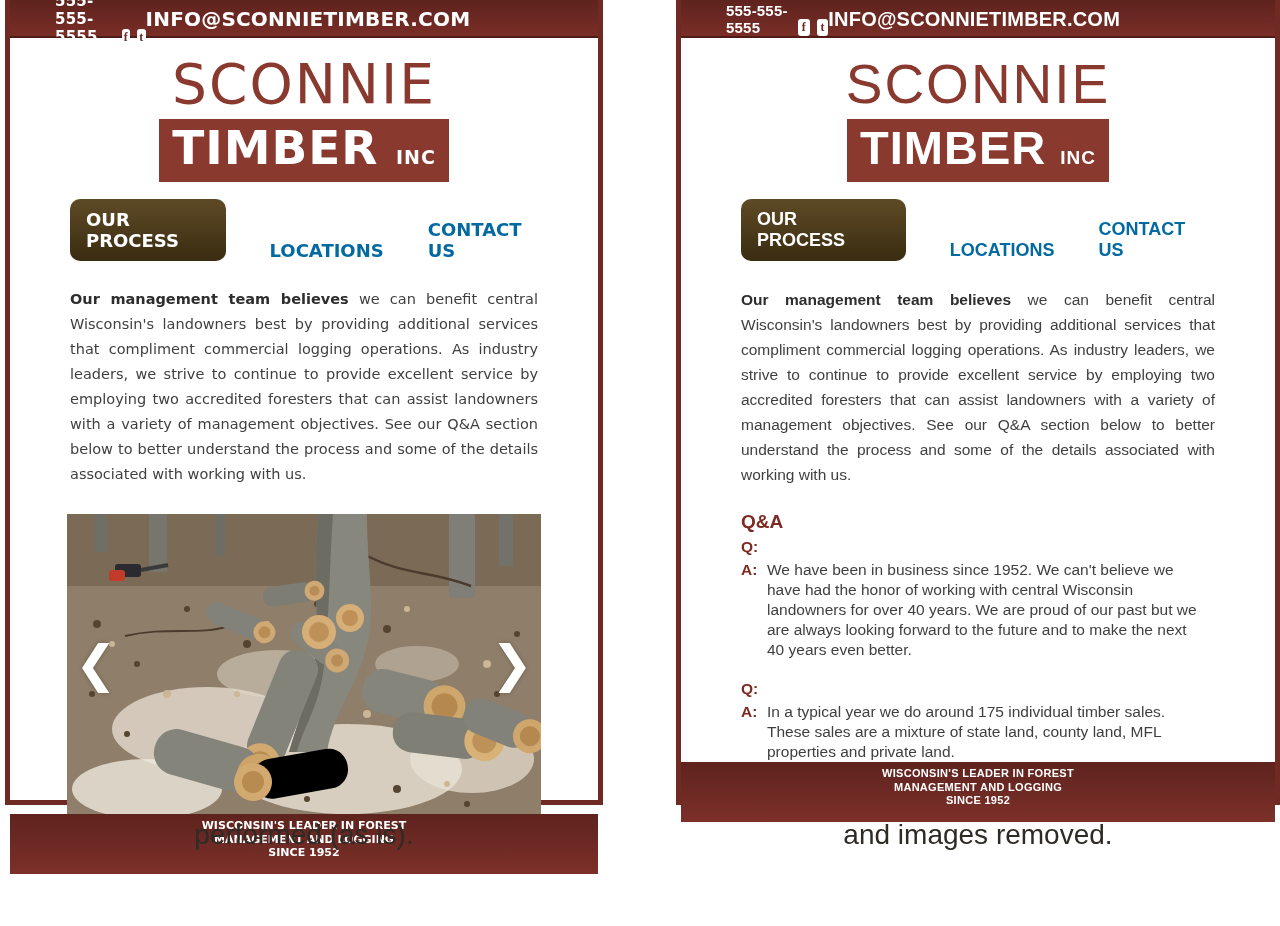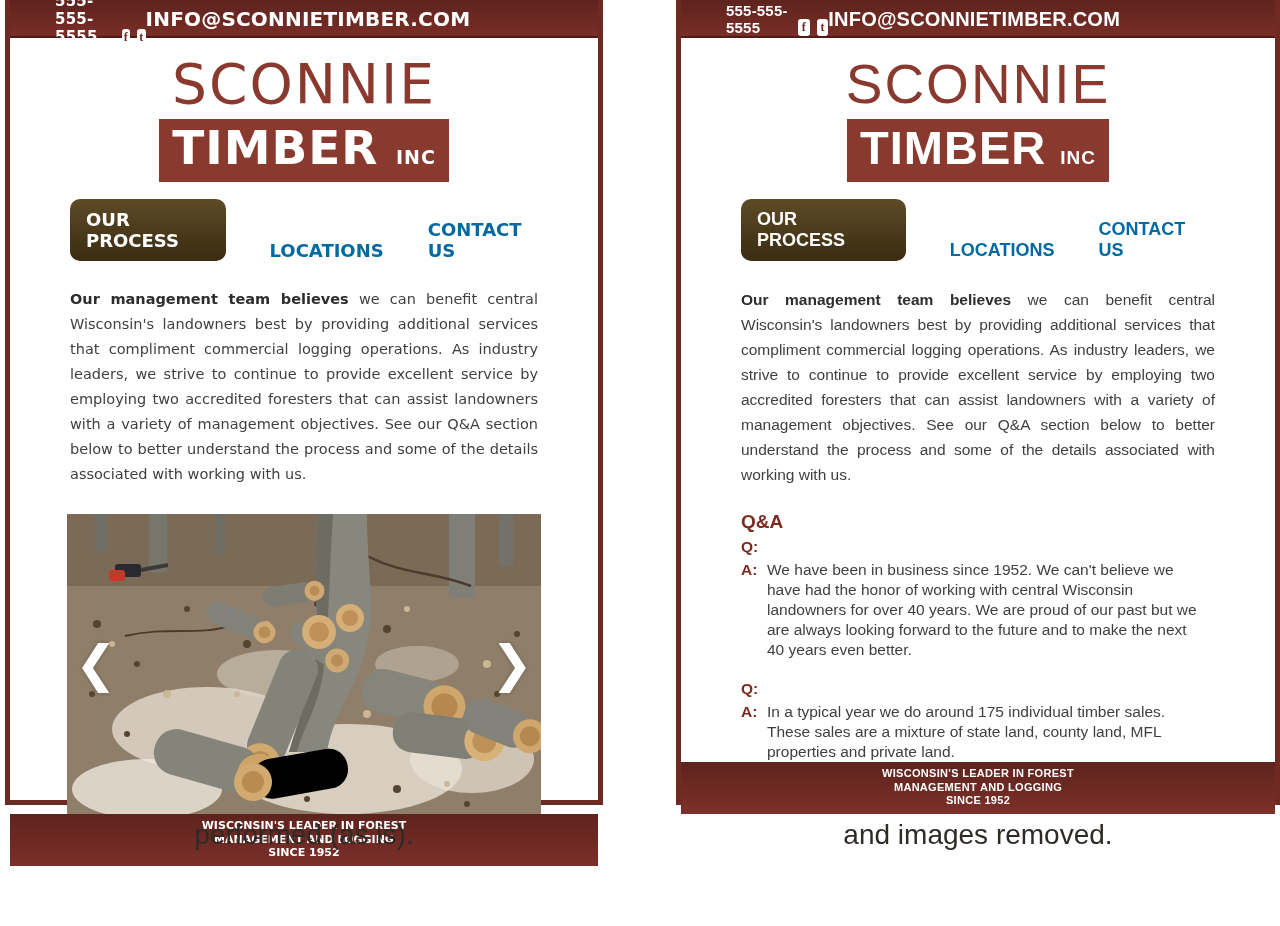--- a/index.html
+++ b/index.html
@@ -50,21 +50,21 @@
   .chev.prev { left:8px; } .chev.next { right:8px; }
 
   .qa { margin:16px 60px 0; }
   .qa h3 { color:#7e2a22; font-size:19px; margin-bottom:4px; }
   .qa-row { display:flex; font-size:15.5px; line-height:20px; color:#3f3f3f; margin-top:3px; }
   .qa-label { flex:none; width:26px; color:#7e2a22; font-weight:bold; }
   .qa-a { max-width:440px; }
   .qa-item + .qa-item { margin-top:19px; }
 
   .site-footer { margin-top:auto; flex:none; background:linear-gradient(#5e231e,#7d3029);
-                 color:#fff; text-align:center; font-weight:bold; padding:5px 0 6px;
+                 color:#fff; text-align:center; font-weight:bold; padding:5px 0 14px;
                  font-size:11px; line-height:13.5px; letter-spacing:.3px; }
   .f-webfont .site-footer { letter-spacing:0; }
 </style>
 </head>
 <body>
 
 <div class="panel" id="panel-baseline">
 
   <div class="frame f-webfont">
     <div class="topbar">

